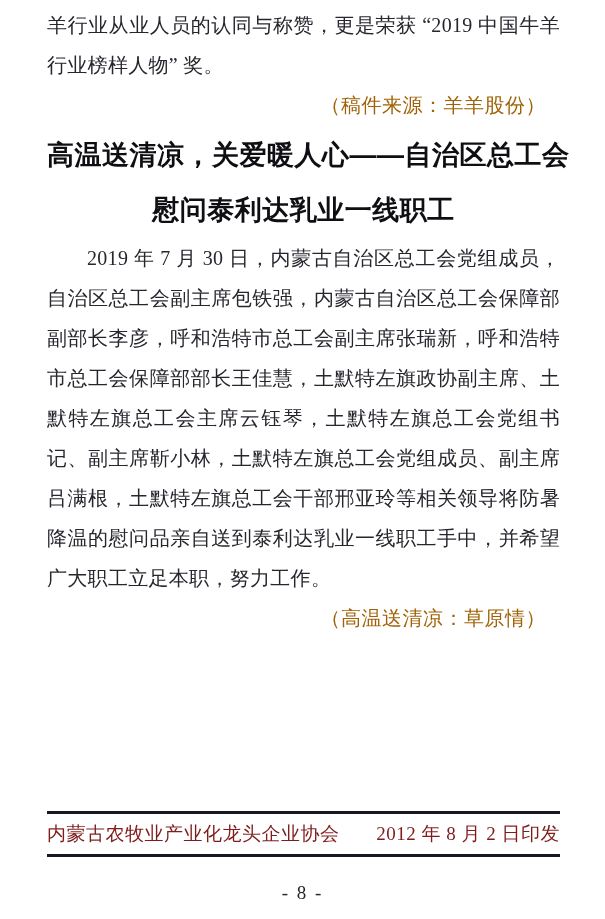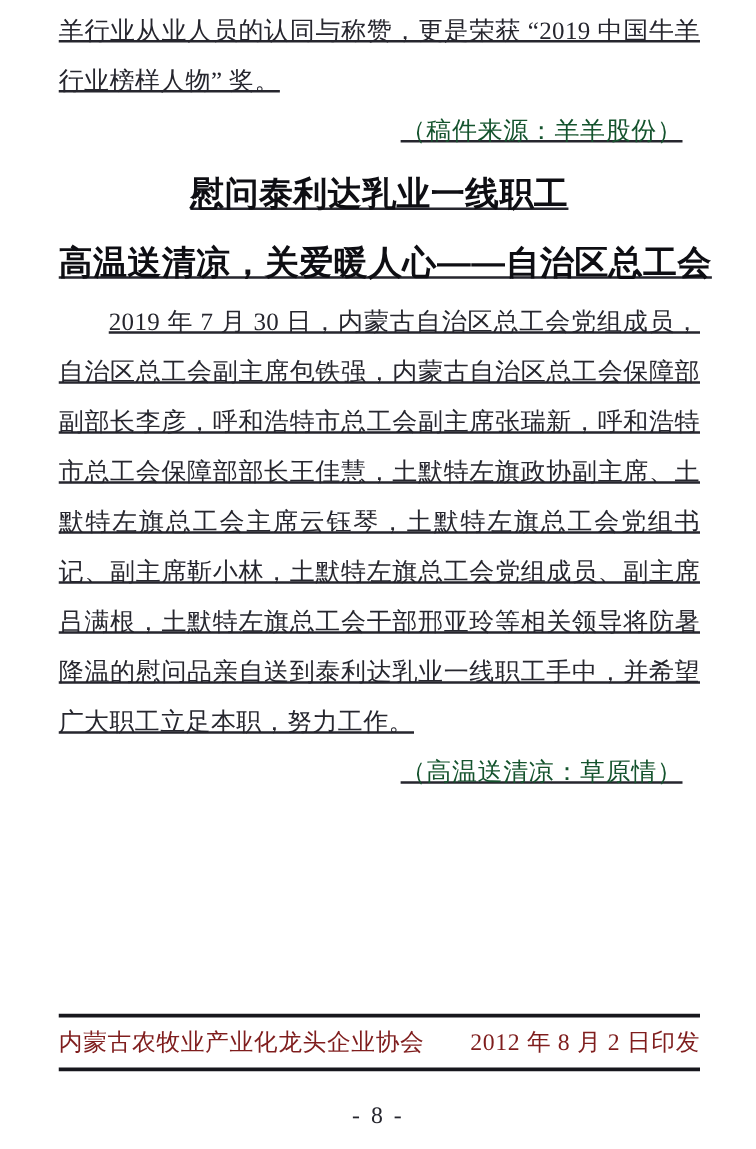--- a/index.html
+++ b/index.html
@@ -15,42 +15,41 @@
     overflow: hidden;
     font-family: "Liberation Serif", "DejaVu Serif", serif;
     color: #26262e;
   }
 
   .content {
     position: absolute;
     top: 5px;
     left: 47px;
     width: 513px;
-    text-decoration: underline;
   }
 
   .para {
     margin: 0;
     font-size: 20px;
     line-height: 40px;
     letter-spacing: 0.3px;
     text-align: justify;
     text-justify: inter-ideograph;
     color: #26262e;
   }
   .para.indented { text-indent: 2em; }
 
   .source-line {
     margin: 0;
     padding-right: 14px;
     font-size: 20px;
     line-height: 40px;
     letter-spacing: 0.5px;
     text-align: right;
-    color: #14532d;
+    color: #a16207;
   }
 
   .article-title {
     margin: 3px 0 0 0;
     font-family: "Liberation Sans", "DejaVu Sans", sans-serif;
     font-weight: 700;
     font-size: 27px;
     line-height: 55px;
     text-align: center;
     letter-spacing: 0.5px;
@@ -100,22 +99,22 @@
 
   <div class="content">
 
     <section>
       <p class="para">羊行业从业人员的认同与称赞，更是荣获 “2019 中国牛羊行业榜样人物” 奖。</p>
       <p class="source-line">（稿件来源：羊羊股份）</p>
     </section>
 
     <section>
       <h1 class="article-title">
+        <span class="title-line">高温送清凉，关爱暖人心——自治区总工会</span>
         <span class="title-line">慰问泰利达乳业一线职工</span>
-        <span class="title-line">高温送清凉，关爱暖人心——自治区总工会</span>
       </h1>
       <p class="para indented">2019 年 7 月 30 日，内蒙古自治区总工会党组成员，自治区总工会副主席包铁强，内蒙古自治区总工会保障部副部长李彦，呼和浩特市总工会副主席张瑞新，呼和浩特市总工会保障部部长王佳慧，土默特左旗政协副主席、土默特左旗总工会主席云钰琴，土默特左旗总工会党组书记、副主席靳小林，土默特左旗总工会党组成员、副主席吕满根，土默特左旗总工会干部邢亚玲等相关领导将防暑降温的慰问品亲自送到泰利达乳业一线职工手中，并希望广大职工立足本职，努力工作。</p>
       <p class="source-line">（高温送清凉：草原情）</p>
     </section>
 
   </div>
 
   <footer class="page-footer">
     <div class="footer-rule-top"></div>
     <div class="footer-row">

